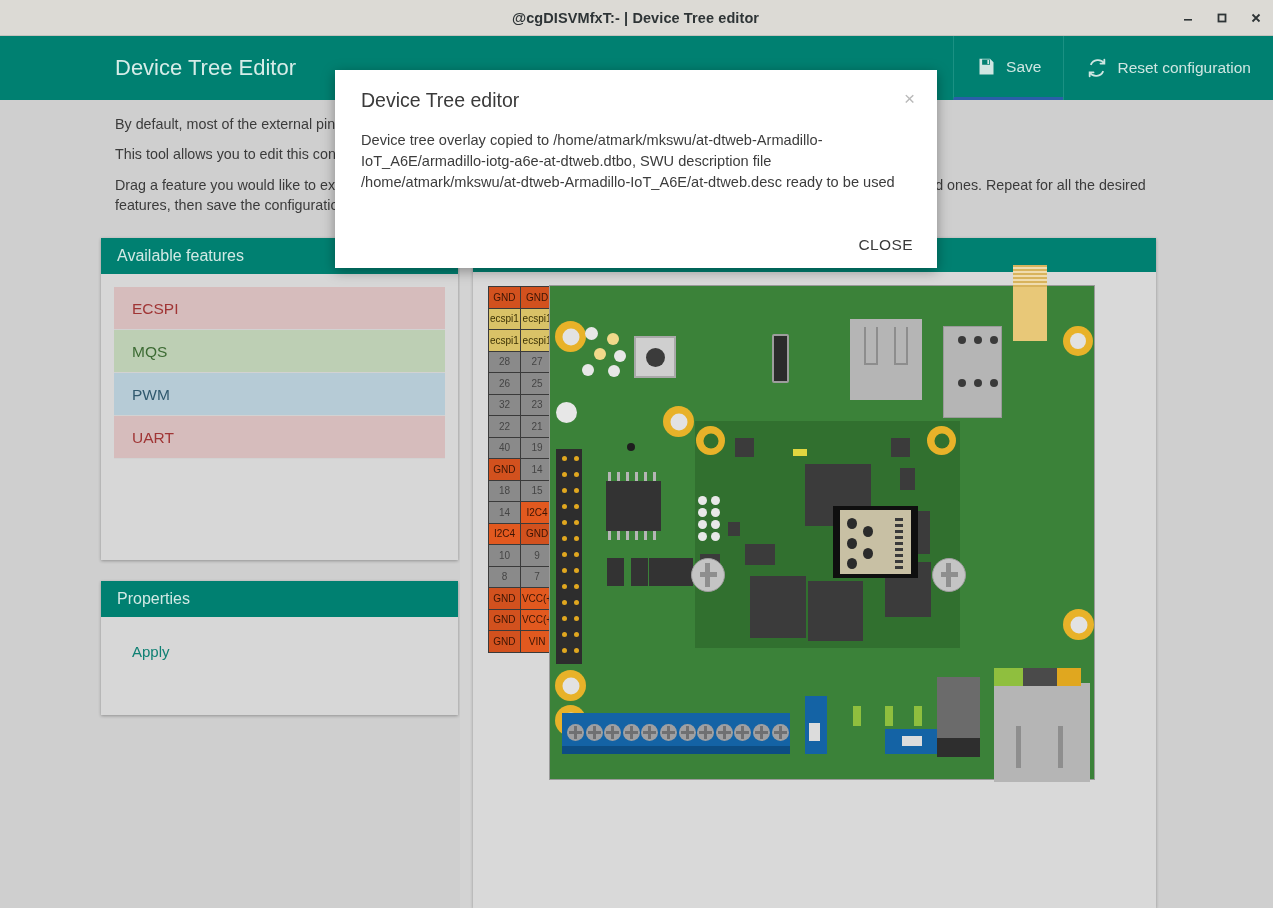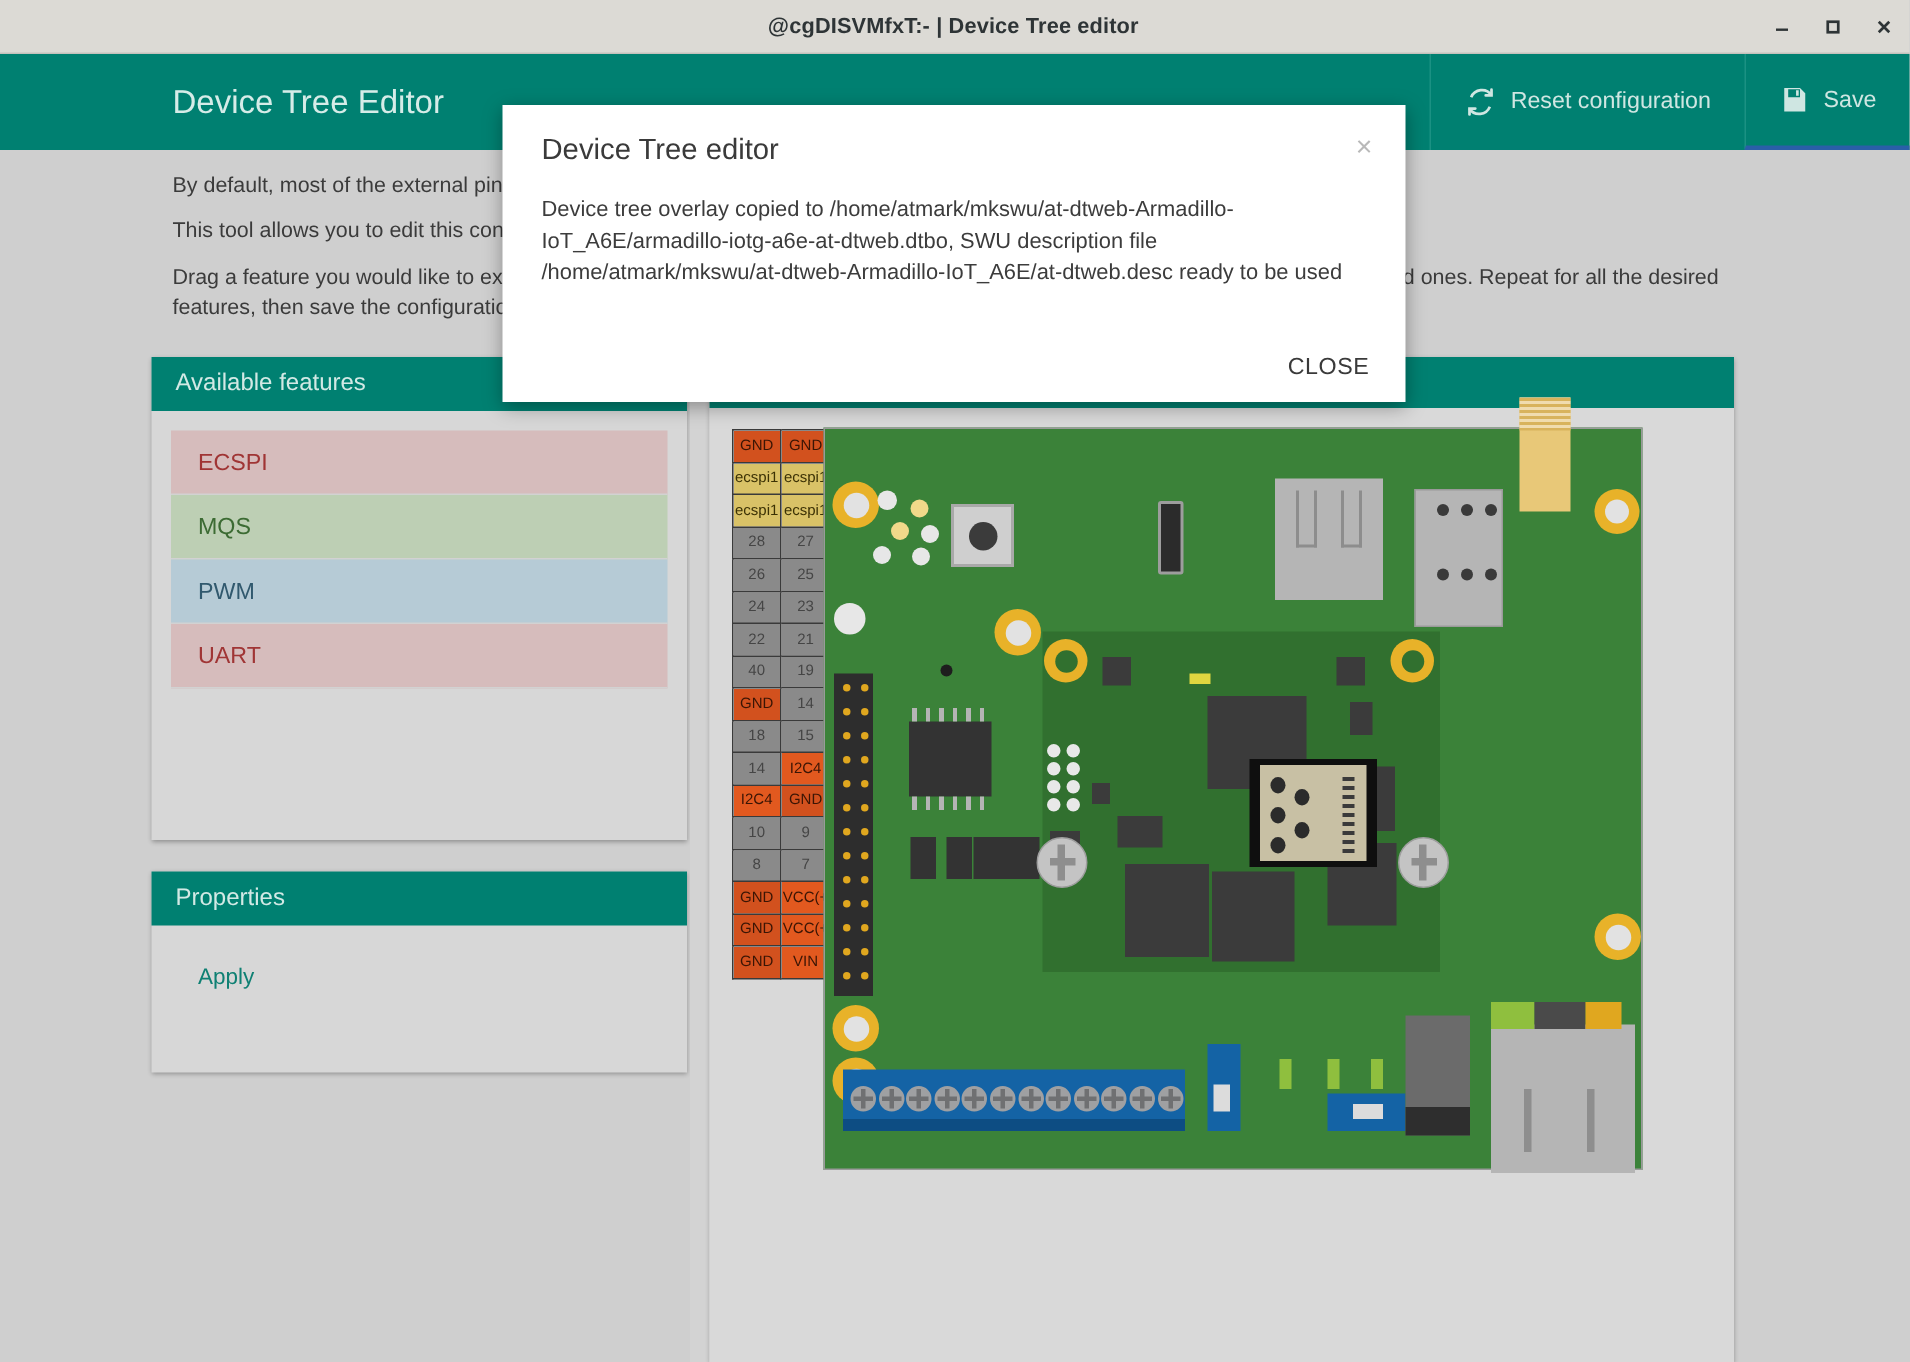--- a/index.html
+++ b/index.html
@@ -215,39 +215,39 @@
   <div class="wbtn">
     <svg width="12" height="12" viewBox="0 0 12 12">
         <path d="M2.5 2.5 L9.5 9.5 M9.5 2.5 L2.5 9.5" stroke="#2e3436" stroke-width="1.8" fill="none"></path>
       </svg>
   </div>
 </div>
 
 <div id="appbar">
   <div id="app-title">Device Tree Editor</div>
   <div id="appbar-actions">
+    <div class="appbtn" id="save-btn">
+      <span>
+        <svg width="21" height="21" viewBox="0 0 24 24" fill="#cfe6e2">
+          <path d="M4 3h12l4 4v14H4V3zm3 1v6h9V4H7zm6 .7h2V9h-2V4.7zM7 13h10v7H7v-7z"></path>
+        </svg>
+      </span>
+      <span>Save</span>
+    </div>
     <div class="appbtn" id="reset-btn">
       <span>
         <svg width="22" height="22" viewBox="0 0 24 24" fill="none" stroke="#cfe6e2" stroke-width="2">
           <path d="M20 7A8.5 8.5 0 0 0 5.2 8.6"></path>
             <path d="M4 17a8.5 8.5 0 0 0 14.8-1.6"></path>
           <path d="M20 3v4.2h-4.2" stroke-linecap="round"></path>
             <path d="M4 21v-4.2h4.2" stroke-linecap="round"></path>
         </svg>
       </span>
       <span>Reset configuration</span>
     </div>
-    <div class="appbtn" id="save-btn">
-      <span>
-        <svg width="21" height="21" viewBox="0 0 24 24" fill="#cfe6e2">
-          <path d="M4 3h12l4 4v14H4V3zm3 1v6h9V4H7zm6 .7h2V9h-2V4.7zM7 13h10v7H7v-7z"></path>
-        </svg>
-      </span>
-      <span>Save</span>
-    </div>
   </div>
 </div>
 
 <div id="page">
 
   <div id="intro">
     <p>By default, most of the external pins of the board are not configured, or configured as GPIO.</p>
     <p>This tool allows you to edit this configuration, and generate a device tree overlay.</p>
     <p>Drag a feature you would like to expose from the left list and drop it over one of the connector pins, but only in the white-highlighted ones. Repeat for all the desired features, then save the configuration.</p>
   </div>
@@ -295,21 +295,21 @@
               </tr>
           <tr>
                 <td class="pin-num">28</td>
                 <td class="pin-num">27</td>
               </tr>
           <tr>
                 <td class="pin-num">26</td>
                 <td class="pin-num">25</td>
               </tr>
           <tr>
-                <td class="pin-num">24</td>
+                <td class="pin-num">32</td>
                 <td class="pin-num">23</td>
               </tr>
           <tr>
                 <td class="pin-num">22</td>
                 <td class="pin-num">21</td>
               </tr>
           <tr>
                 <td class="pin-num">40</td>
                 <td class="pin-num">19</td>
               </tr>

